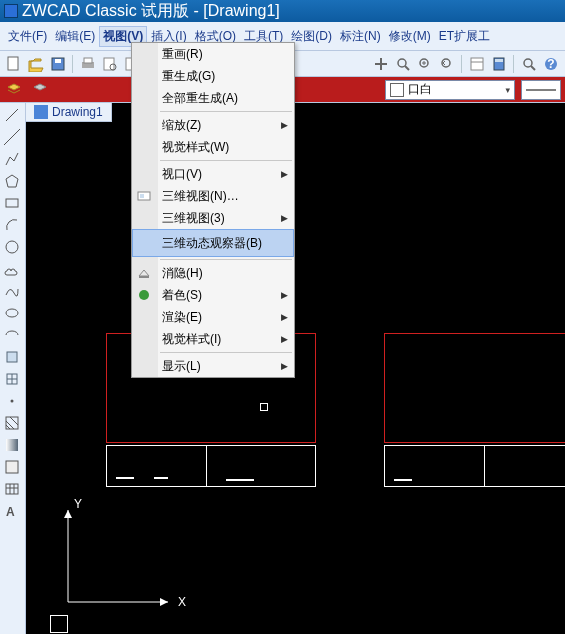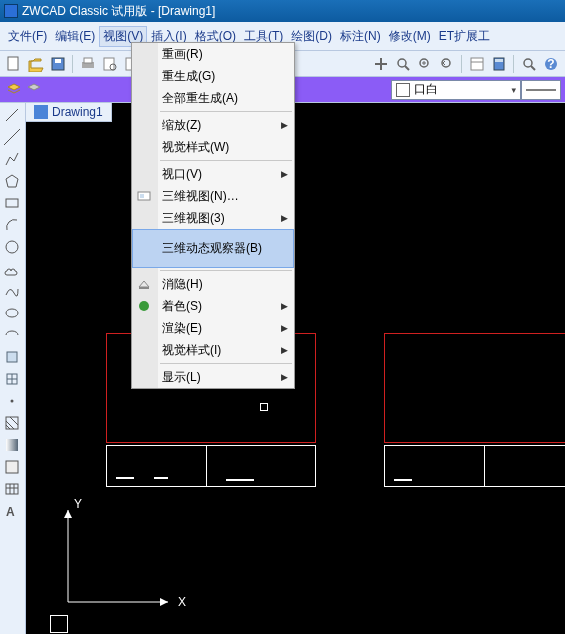--- a/index.html
+++ b/index.html
@@ -1,30 +1,30 @@
 <!DOCTYPE html>
 <html><head>
 <meta charset="utf-8">
 <style>
 * { margin: 0; padding: 0; box-sizing: border-box; font-family: "Microsoft YaHei", SimSun, sans-serif; font-size: 12px; }
 body { width: 565px; height: 634px; background: #000; overflow: hidden; user-select: none; }
 
 .titlebar { height: 22px; background: linear-gradient(#1a6fb8, #0d5ba0); display: flex; align-items: center; padding: 0 4px; gap: 4px; }
 .titlebar .app-icon { width: 14px; height: 14px; background: #2b6fd8; border: 1px solid #0a3a6a; }
-.titlebar-text { color: #fff; font-size: 12px; }
+.titlebar-text { color: #fff; font-size: 16px; }
 
 .menubar { height: 29px; background: #e8f0fa; display: flex; align-items: center; padding: 0 4px; border-bottom: 1px solid #b8c8e0; }
 .menu-item { padding: 2px 4px; color: #1a3a8a; cursor: pointer; }
-.menu-item.active { background: #d8e4f4; border: 1px solid #a8c0e8; padding: 1px 3px; }
+.menu-item.active { background: #d8e4f4; border: 1px solid #a8c0e8; padding: 1px 3px; font-weight: bold; }
 
 .toolbar { height: 26px; background: #e8f0fa; display: flex; align-items: center; padding: 2px 4px; gap: 2px; border-bottom: 1px solid #b8c8e0; }
 .tool-btn { width: 20px; height: 20px; display: flex; align-items: center; justify-content: center; cursor: pointer; border: 1px solid transparent; }
 .tool-sep { width: 2px; height: 18px; border-left: 1px solid #b8c8d0; margin: 0 2px; }
 
-.toolbar2 { height: 26px; background: #8b5cf6; display: flex; align-items: center; padding: 2px 4px; gap: 0; border-bottom: 1px solid #b8c8e0; }
+.toolbar2 { height: 26px; background: #b91c1c; display: flex; align-items: center; padding: 2px 4px; gap: 6px; border-bottom: 1px solid #b8c8e0; }
 .color-swatch { width: 14px; height: 14px; border: 1px solid #666; }
 .dropdown-field { height: 20px; background: #fff; border: 1px solid #7a8aa8; display: flex; align-items: center; padding: 0 4px; gap: 4px; min-width: 80px; }
 .dropdown-arrow { margin-left: auto; font-size: 9px; color: #444; }
 
 .workspace { position: relative; display: flex; height: calc(634px - 22px - 20px - 26px - 26px); }
 .left-toolbar { width: 26px; background: #e8f0fa; border-right: 1px solid #b8c8e0; display: flex; flex-direction: column; padding: 2px; gap: 2px; }
 .vtool { width: 20px; height: 20px; display: flex; align-items: center; justify-content: center; cursor: pointer; border: 1px solid transparent; }
 
 .canvas-wrap { flex: 1; position: relative; background: #000; }
 .doc-tab { position: absolute; top: 0; left: 0; background: #e8f0fa; padding: 2px 8px; display: flex; align-items: center; gap: 4px; color: #1a3a8a; border-right: 1px solid #b8c8e0; border-bottom: 1px solid #b8c8e0; }
@@ -42,21 +42,21 @@
 
 .ucs-box { position: absolute; bottom: 10px; left: 24px; width: 18px; height: 18px; border: 1px solid #fff; }
 
 .cursor { position: absolute; left: 234px; top: 280px; }
 .cursor-box { width: 8px; height: 8px; border: 1px solid #fff; }
 
 .dropdown-menu { position: absolute; left: 131px; top: 42px; width: 164px; background: #f5f5f5; border: 1px solid #9a9a9a; box-shadow: 2px 2px 4px rgba(0,0,0,.25); z-index: 100; }
 .dm-icon-col { position: absolute; left: 0; top: 0; bottom: 0; width: 26px; background: #e8e8e8; }
 .dm-list { position: relative; }
 .dm-item { height: 22px; display: flex; align-items: center; padding-left: 30px; padding-right: 16px; position: relative; cursor: pointer; }
-.dm-item.highlight { background: #bcd3f2; border: 1px solid #7aa8e8; padding-left: 29px; padding-right: 15px; height: 39px; }
+.dm-item.highlight { background: #bcd3f2; border: 1px solid #7aa8e8; padding-left: 29px; padding-right: 15px; height: 28px; }
 .dm-item .sub-arrow { position: absolute; right: 6px; font-size: 9px; color: #333; }
 .dm-item .dm-icon { position: absolute; left: 4px; width: 16px; height: 16px; display: flex; align-items: center; justify-content: center; }
 .dm-sep { height: 1px; margin: 2px 2px 2px 28px; background: #c8c8c8; }
 </style>
 </head>
 <body>
 
 <div class="titlebar">
   <div class="app-icon"></div>
   <div class="titlebar-text">ZWCAD Classic 试用版 - [Drawing1]</div>

